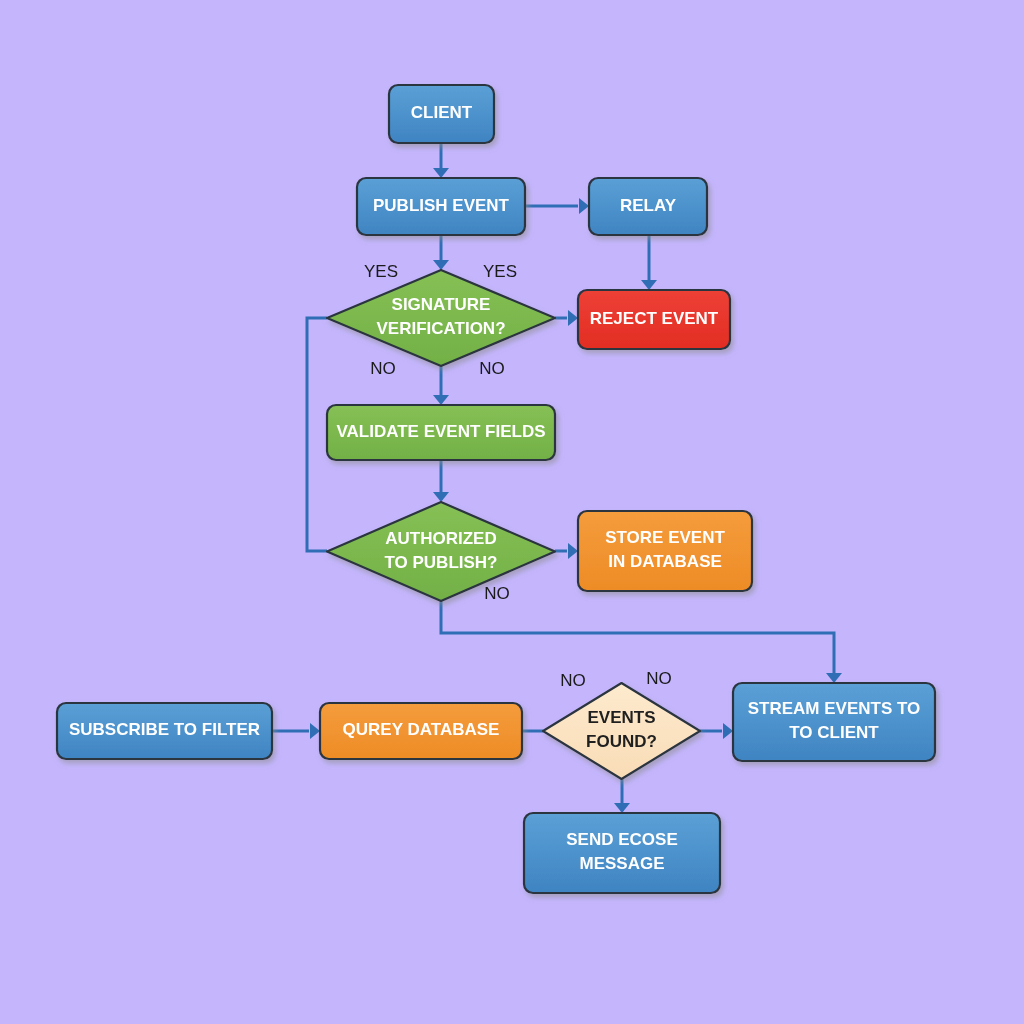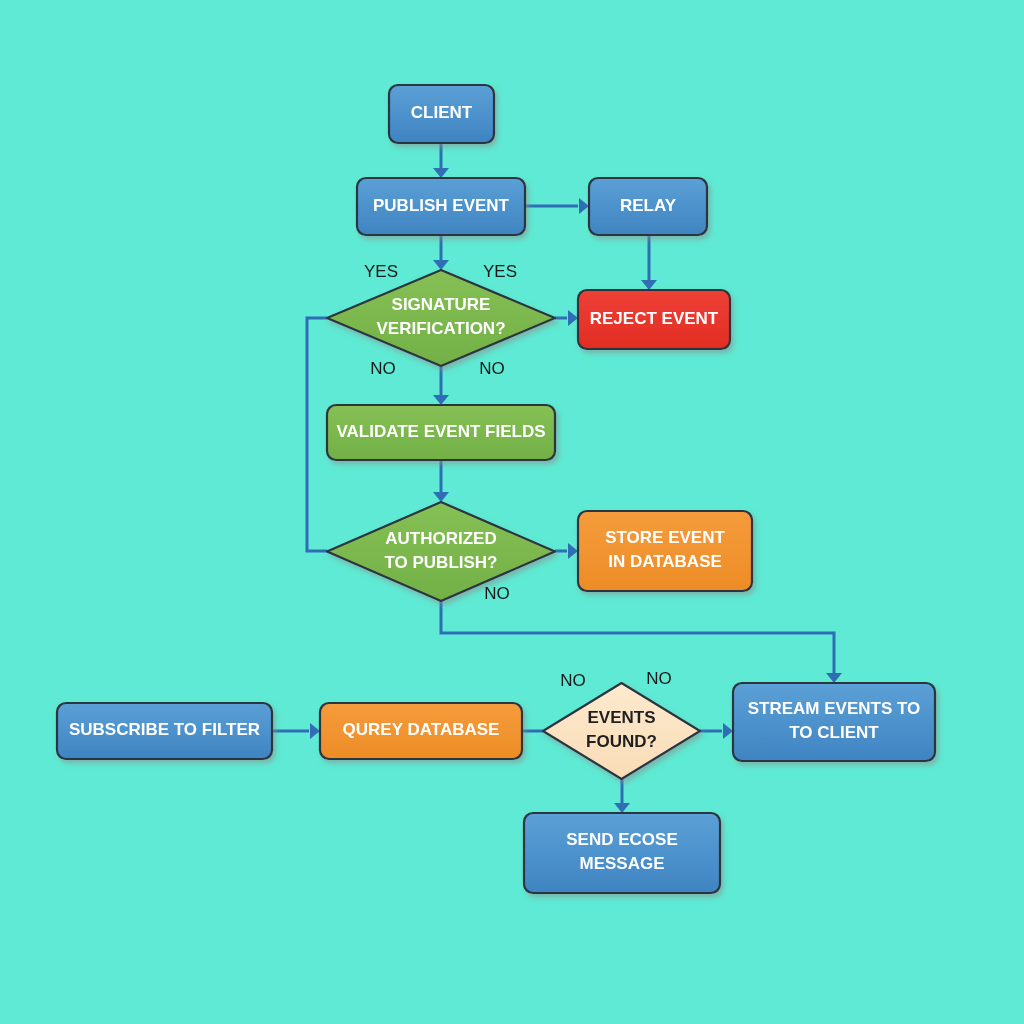--- a/index.html
+++ b/index.html
@@ -66,21 +66,21 @@
   .arrow-head {
     fill: #2f6eb5;
   }
   .shadow-blur {
     filter: url(#dropshadow);
   }
 </style>
 </head>
 <body>
 
-<div id="diagram-root" style="background: #5eead4; text-align: right;">
+<div id="diagram-root" style="background: #c4b5fd; text-align: right;">
   <svg id="flow-svg" viewBox="0 0 1024 1024">
     <defs>
       <filter id="dropshadow" x="-30%" y="-30%" width="170%" height="180%">
         <feDropShadow dx="2.5" dy="3.5" stdDeviation="2.6" flood-color="#8c8c8c" flood-opacity="0.55"></feDropShadow>
       </filter>
       <linearGradient id="grad-blue" x1="0" y1="0" x2="0" y2="1">
         <stop offset="0%" stop-color="#5ba0d6"></stop>
         <stop offset="100%" stop-color="#3f84c2"></stop>
       </linearGradient>
       <linearGradient id="grad-green" x1="0" y1="0" x2="0" y2="1">

